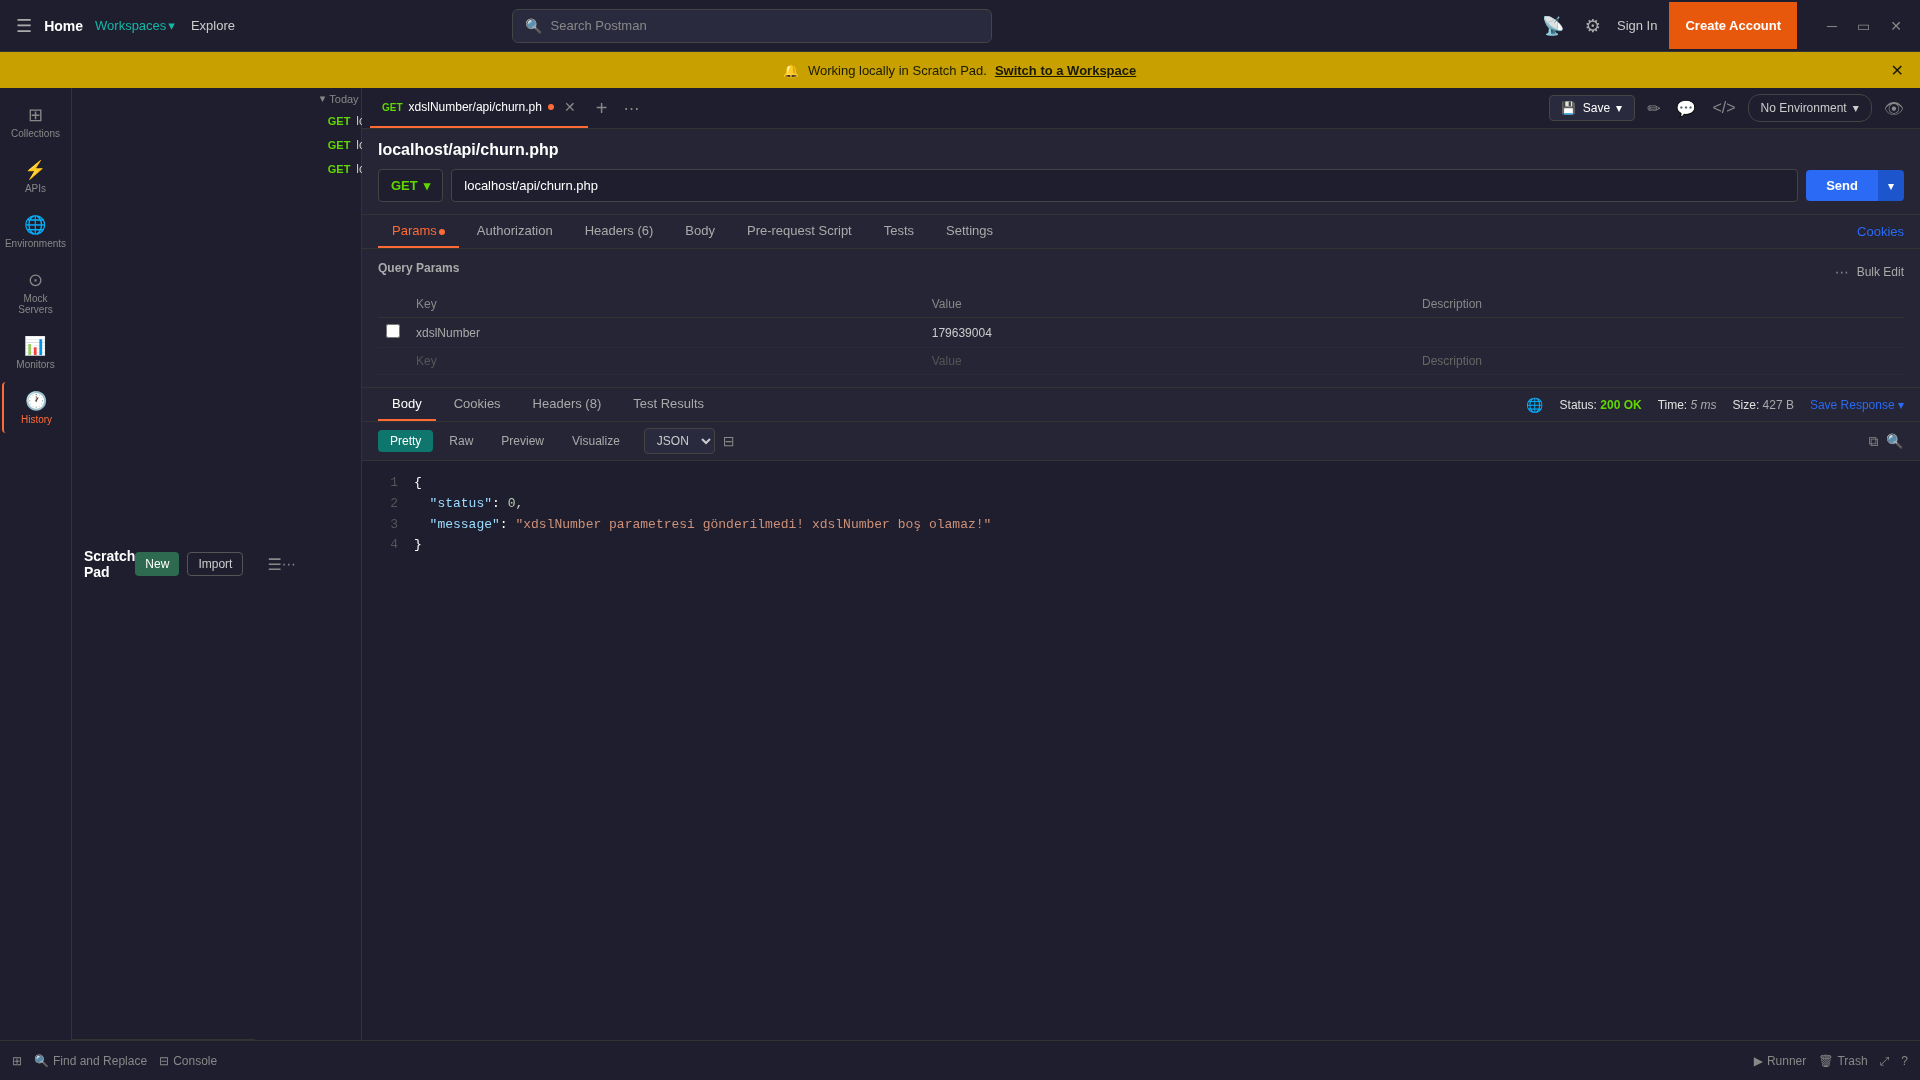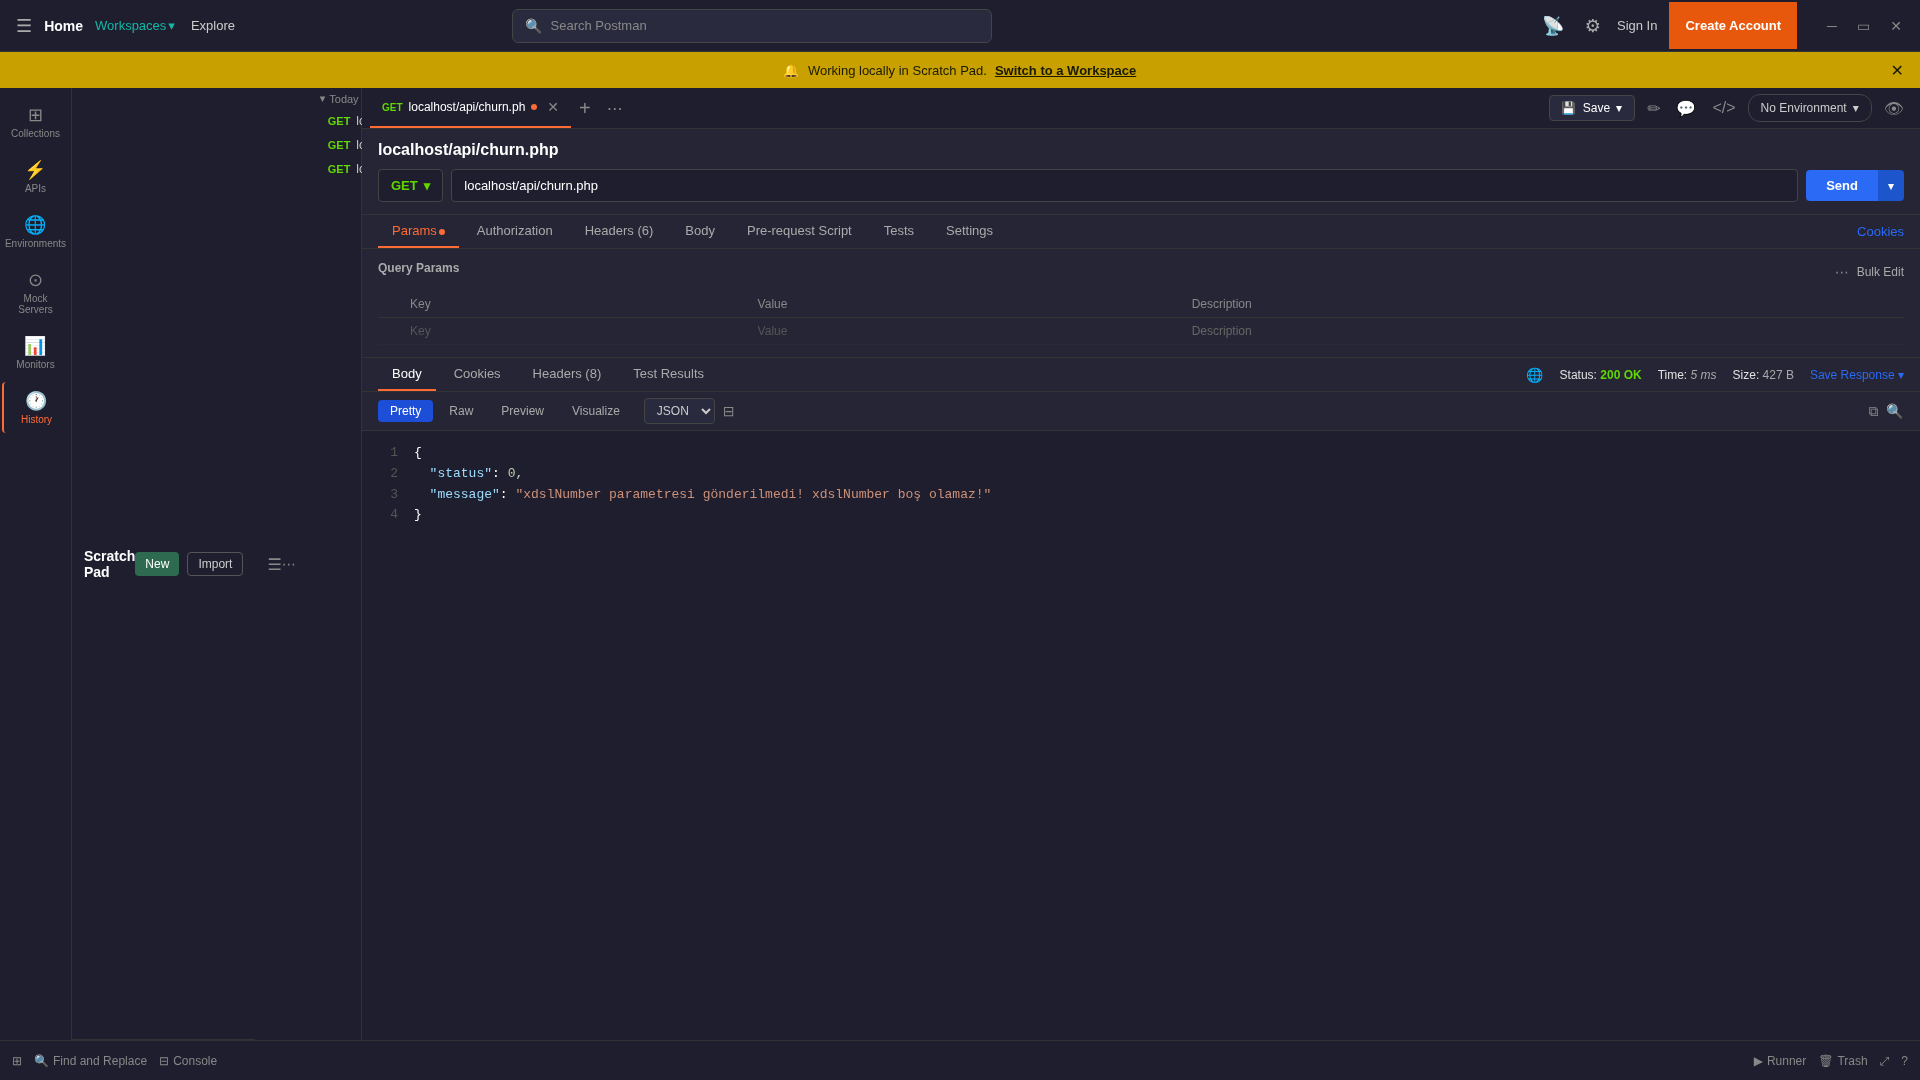--- a/index.html
+++ b/index.html
@@ -153,21 +153,21 @@
     .response-tab.active { color: #fff; border-bottom-color: #ff6b35; }
     .response-status { margin-left: auto; display: flex; align-items: center; gap: 16px; font-size: 12px; }
     .status-ok { color: #61d700; font-weight: 600; }
     .status-time { color: #aaa; font-style: italic; }
     .status-size { color: #aaa; }
     .save-response-btn { color: #2a6af5; font-size: 12px; cursor: pointer; background: none; border: none; }
 
     
     .format-tabs { display: flex; align-items: center; padding: 6px 16px; border-bottom: 1px solid #333; gap: 4px; }
     .format-tab { padding: 4px 12px; font-size: 12px; color: #aaa; cursor: pointer; border-radius: 4px; }
-    .format-tab.active { background: #1d4ed8; color: #fff; }
+    .format-tab.active { background: #0f766e; color: #fff; }
     .format-select { background: #2a2a3e; border: 1px solid #444; color: #ccc; border-radius: 4px; padding: 4px 8px; font-size: 12px; cursor: pointer; margin-left: 8px; }
     .format-icon { background: none; border: none; color: #888; cursor: pointer; font-size: 14px; margin-left: 4px; }
     .response-actions { margin-left: auto; display: flex; gap: 8px; }
     .resp-action-btn { background: none; border: none; color: #888; cursor: pointer; font-size: 14px; }
 
     
     .code-view { flex: 1; background: #1e1e2e; padding: 12px 16px; overflow-y: auto; font-family: 'Courier New', monospace; font-size: 13px; line-height: 1.6; }
     .code-line { display: flex; gap: 16px; }
     .line-num { color: #555; min-width: 20px; text-align: right; user-select: none; }
     .line-content { color: #ccc; }
@@ -284,21 +284,21 @@
       </div>
     </div>
   </div>
 
   <div class="main-content">
 
     <div style="display:flex; align-items:center; background:#1e1e2e; border-bottom:1px solid #333;">
       <div class="tab-bar" style="flex:1; border-bottom:none;">
         <div class="tab-item active">
           <span class="tab-method method-get">GET</span>
-          <span>localhost/api/churn.ph</span>
+          <span>xdslNumber/api/churn.ph</span>
           <span class="tab-dot"></span>
           <span class="tab-close">✕</span>
         </div>
         <span class="tab-add">+</span>
         <span class="tab-more">⋯</span>
       </div>
       <div style="display:flex; align-items:center; gap:8px; padding:0 12px;">
         <button class="save-btn">
           <span>💾</span>
           <span>Save</span>
@@ -354,20 +354,26 @@
       <table class="params-table">
         <thead>
           <tr>
             <th style="width:24px;"></th>
             <th>Key</th>
             <th>Value</th>
             <th>Description</th>
           </tr>
         </thead>
         <tbody>
+          <tr>
+            <td><input type="checkbox" class="param-checkbox" style=""></td>
+            <td class="key-col">xdslNumber</td>
+            <td class="value-col">179639004</td>
+            <td class="desc-col"></td>
+          </tr>
           <tr>
             <td></td>
             <td class="key-col" style="color:#555;">Key</td>
             <td class="value-col" style="color:#555;">Value</td>
             <td class="desc-col">Description</td>
           </tr>
         </tbody>
       </table>
     </div>
 

